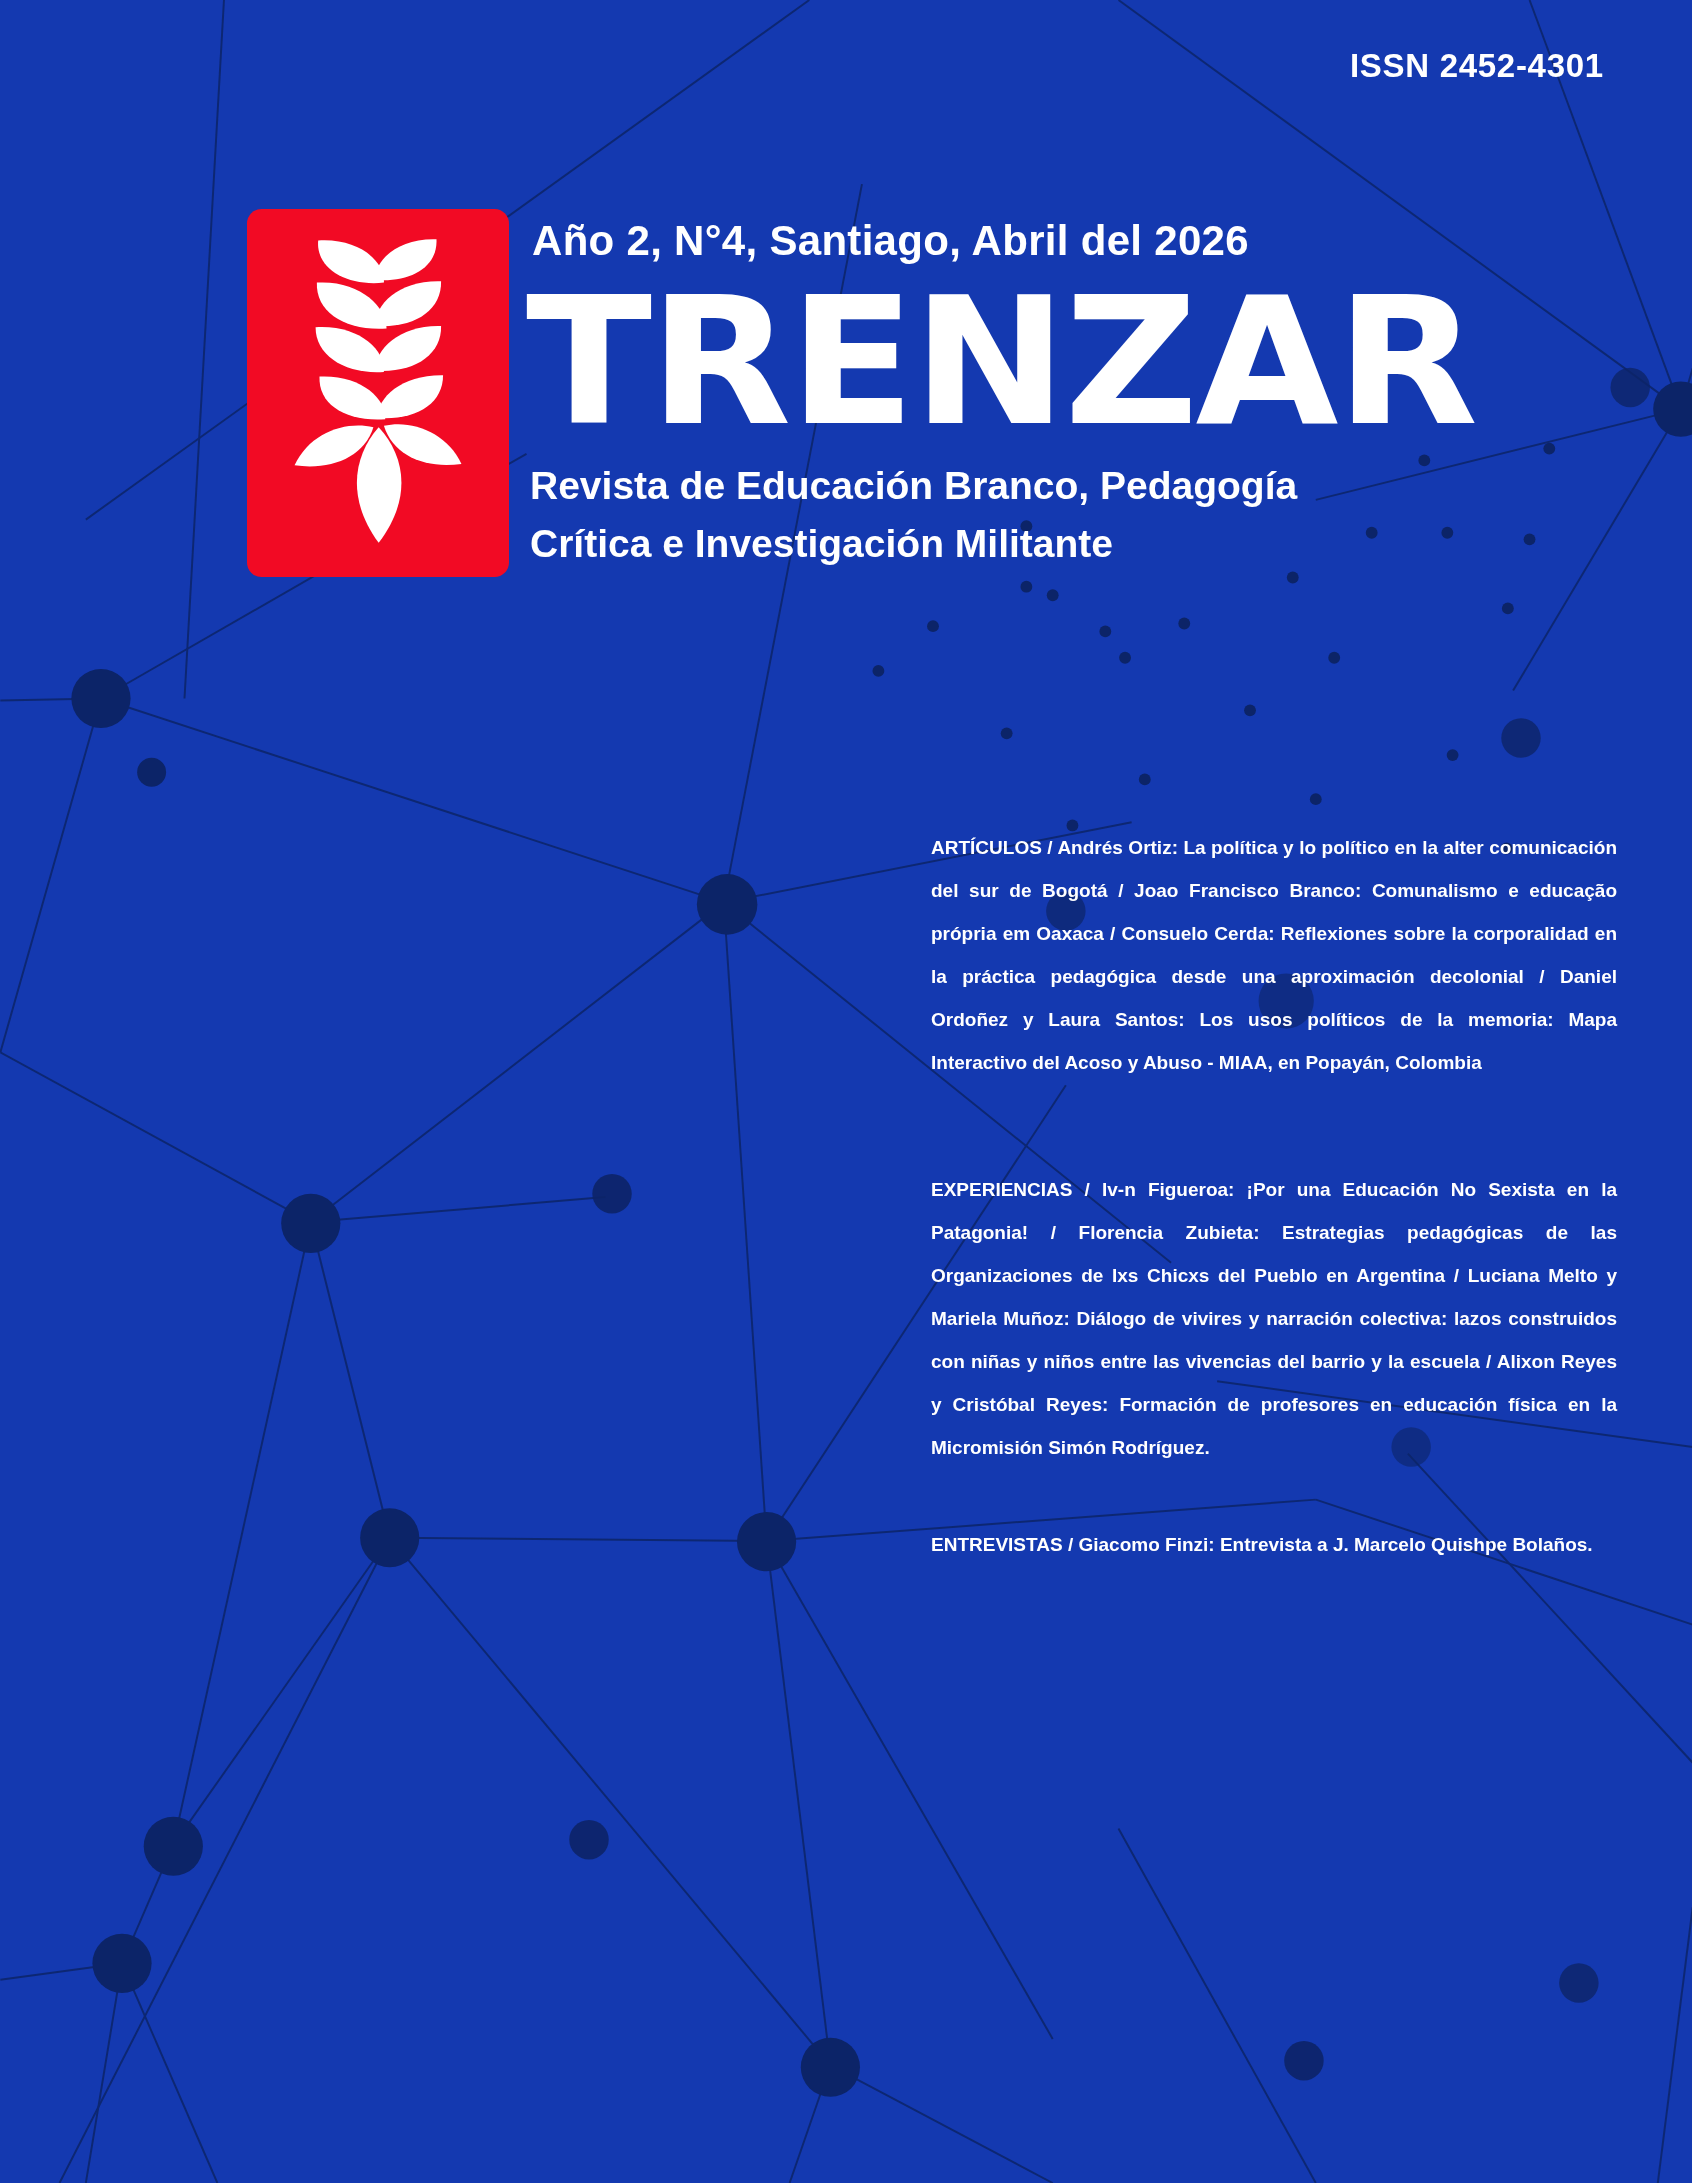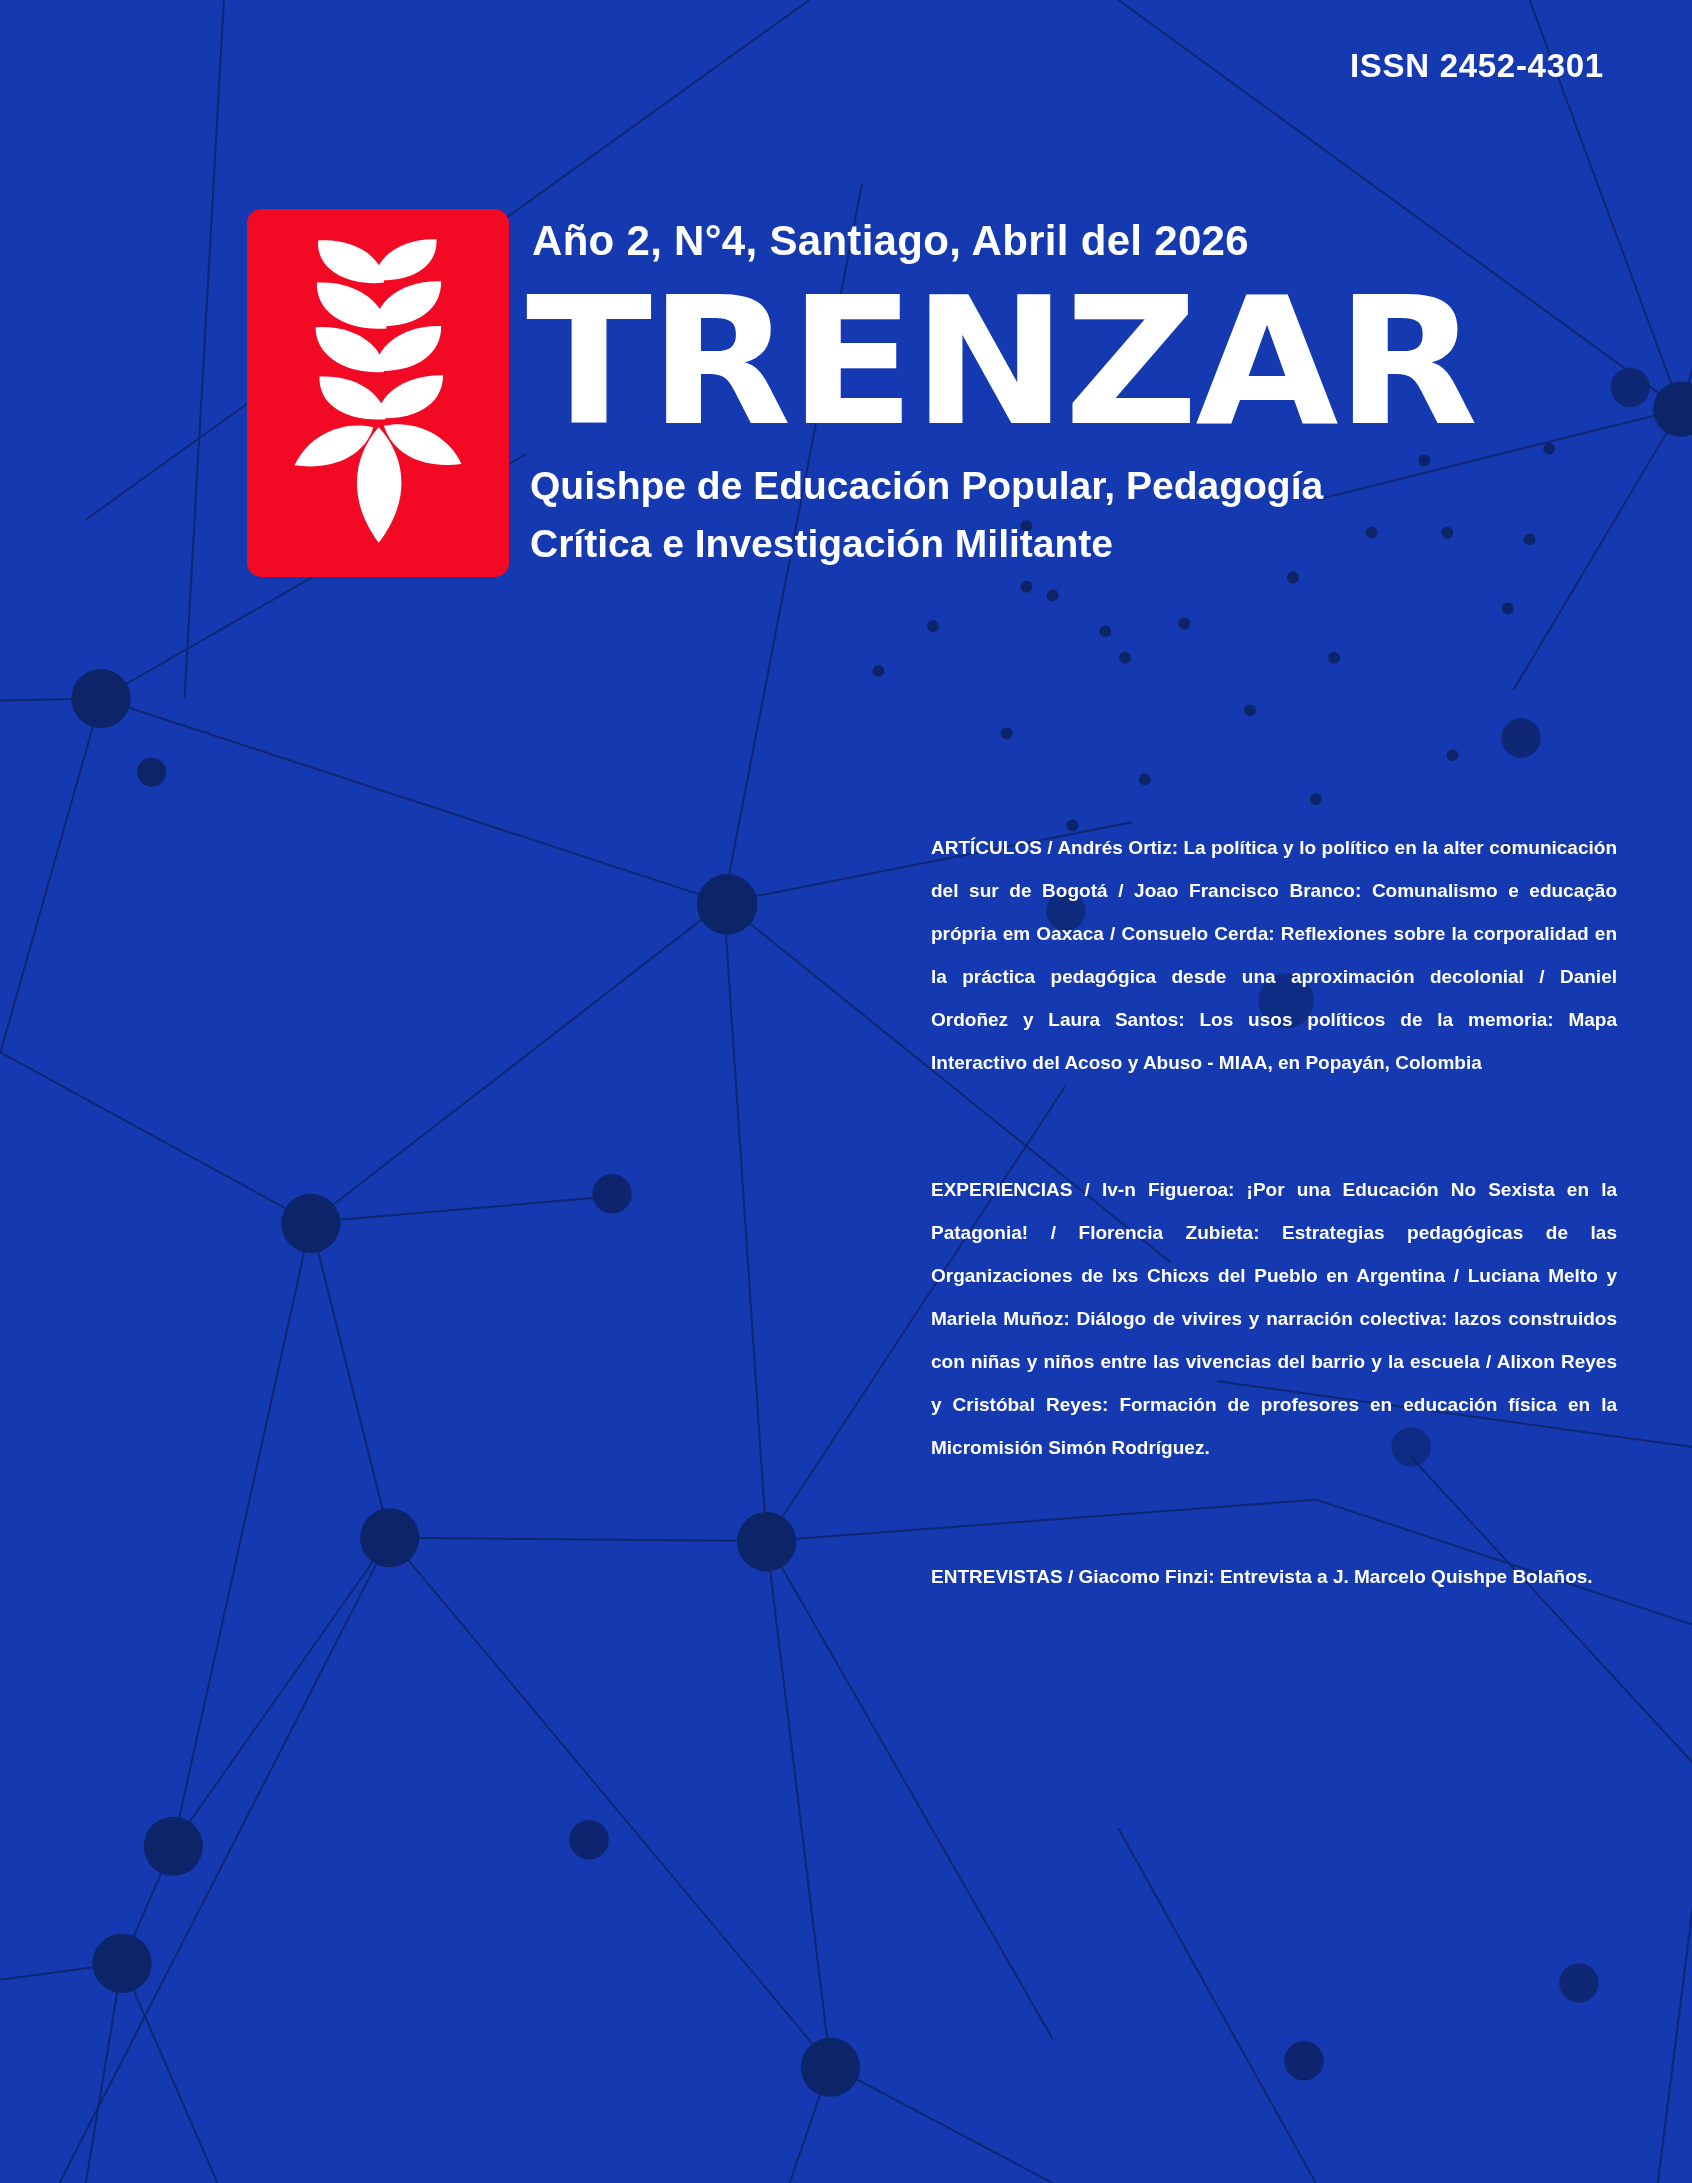--- a/index.html
+++ b/index.html
@@ -40,21 +40,21 @@
   .toc {
     position: absolute; left: 931px; top: 826px; width: 686px; z-index: 2;
   }
   .toc-section {
     font-size: 19px; font-weight: bold; line-height: 43px;
     text-align: justify; text-align-last: left;
     margin: 0;
   }
   .toc-section + .toc-section { margin-top: 86px; }
   .toc-section.s2 { margin-top: 84px; }
-  .toc-section.s3 { margin-top: 86px; }
+  .toc-section.s3 { margin-top: 54px; }
 </style>
 </head>
 <body>
 
 <svg class="bg-network" width="1693" height="2183" viewBox="0 0 2573 3319" xmlns="http://www.w3.org/2000/svg">
   <g stroke="#0c2468" stroke-width="3" opacity="0.85" fill="none">
     <line x1="340" y1="0" x2="280" y2="1062"></line>
     <line x1="1230" y1="0" x2="130" y2="790"></line>
     <line x1="1310" y1="280" x2="1100" y2="1372"></line>
     <line x1="1700" y1="0" x2="2555" y2="622"></line>
@@ -163,21 +163,21 @@
       <path d="M200,332 C240,375 252,440 200,508 C150,440 162,375 200,332 Z"></path>
     </g>
   </svg>
 </div>
 
 <div class="issue-line">Año 2, N°4, Santiago, Abril del 2026</div>
 
 <div class="title">TRENZAR</div>
 
 <div class="subtitle">
-  <div>Quishpe de Educación Popular, Pedagogía</div>
+  <div>Revista de Educación Branco, Pedagogía</div>
   <div>Crítica e Investigación Militante</div>
 </div>
 
 <div class="toc">
   <p class="toc-section s1">ARTÍCULOS / Andrés Ortiz: La política y lo político en la alter comunicación del sur de Bogotá / Joao Francisco Branco: Comunalismo e educação própria em Oaxaca / Consuelo Cerda: Reflexiones sobre la corporalidad en la práctica pedagógica desde una aproximación decolonial / Daniel Ordoñez y Laura Santos: Los usos políticos de la memoria: Mapa Interactivo del Acoso y Abuso - MIAA, en Popayán, Colombia</p>
   <p class="toc-section s2">EXPERIENCIAS / Iv-n Figueroa: ¡Por una Educación No Sexista en la Patagonia! / Florencia Zubieta: Estrategias pedagógicas de las Organizaciones de Ixs Chicxs del Pueblo en Argentina / Luciana Melto y Mariela Muñoz: Diálogo de vivires y narración colectiva: lazos construidos con niñas y niños entre las vivencias del barrio y la escuela / Alixon Reyes y Cristóbal Reyes: Formación de profesores en educación física en la Micromisión Simón Rodríguez.</p>
   <p class="toc-section s3">ENTREVISTAS / Giacomo Finzi: Entrevista a J. Marcelo Quishpe Bolaños.</p>
 </div>
 
 

